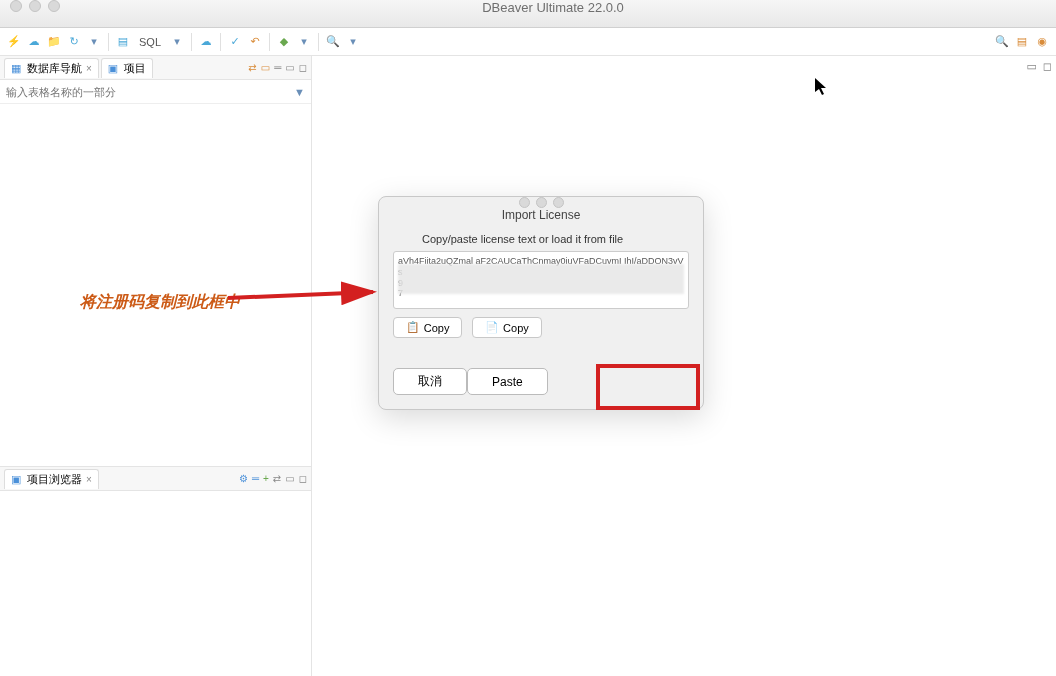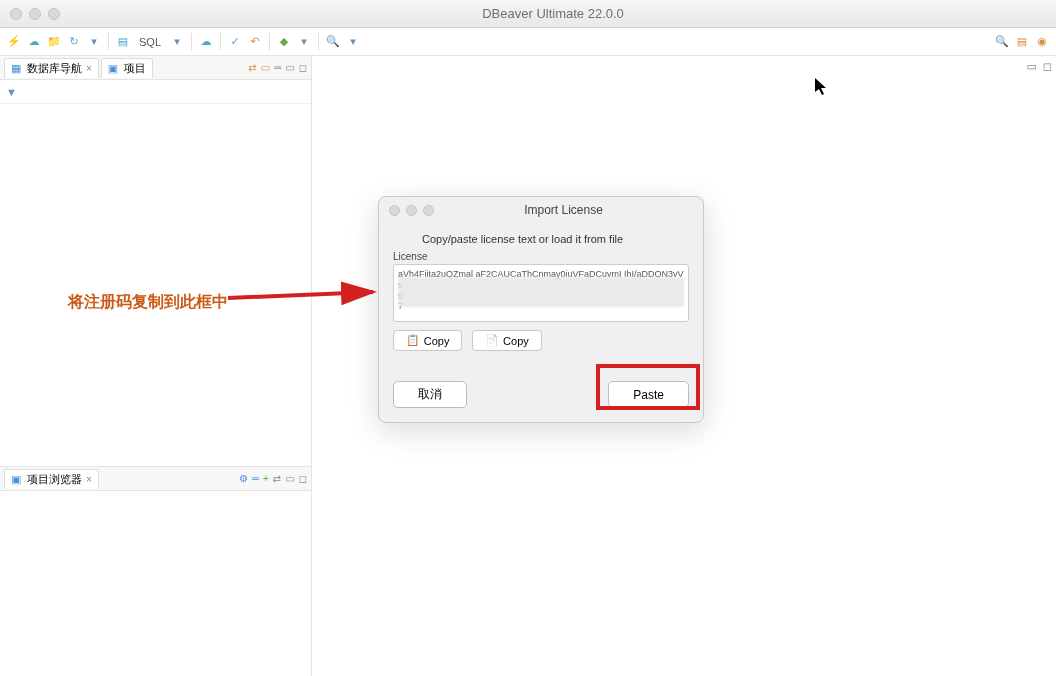--- a/index.html
+++ b/index.html
@@ -1,19 +1,19 @@
 <!DOCTYPE html>
 <html><head>
 <meta charset="utf-8">
 <style>
 * { box-sizing: border-box; margin: 0; padding: 0; font-family: -apple-system, BlinkMacSystemFont, "Segoe UI", sans-serif; }
 body { width: 1056px; height: 676px; background: #f0f0f0; position: relative; overflow: hidden; }
 
 
-.titlebar { height: 28px; background: linear-gradient(#f6f6f6, #e8e8e8); display: flex; align-items: center; padding: 0 10px; border-bottom: 1px solid #d0d0d0; }
+.titlebar { height: 28px; background: linear-gradient(#f6f6f6, #e8e8e8); display: flex; padding: 0 10px; border-bottom: 1px solid #d0d0d0; }
 .traffic { display: flex; gap: 7px; }
 .tl { width: 12px; height: 12px; border-radius: 50%; background: #d9d9d9; border: 1px solid #c4c4c4; }
 .title { flex: 1; text-align: center; font-size: 13px; color: #6f6f6f; font-weight: 500; }
 
 
 .toolbar { height: 28px; background: #fff; border-bottom: 1px solid #e4e4e4; display: flex; align-items: center; padding: 0 6px; gap: 4px; }
 .tb { width: 16px; height: 16px; display: inline-flex; align-items: center; justify-content: center; font-size: 11px; color: #6a8fb8; cursor: pointer; }
 .tb.blue { color: #4aa8d8; }
 .tb.orange { color: #d98c3a; }
 .tb.green { color: #6aa84f; }
@@ -40,38 +40,38 @@
 .filter .funnel { font-size: 11px; color: #6a8fb8; }
 
 
 .tree { flex: 1; background: #fff; }
 
 
 .bottom-panel { height: 210px; border-top: 1px solid #e4e4e4; display: flex; flex-direction: column; }
 
 
 .dialog { position: absolute; left: 378px; top: 196px; width: 326px; background: #f0f0f0; border: 1px solid #c8c8c8; border-radius: 8px; box-shadow: 0 8px 30px rgba(0,0,0,0.15); }
-.dlg-title { height: 26px; display: flex; align-items: center; padding: 0 10px; }
+.dlg-title { height: 26px; display: flex; align-items: center; padding: 0 10px; flex-direction: column; }
 .dlg-traffic { display: flex; gap: 6px; }
 .dlg-traffic .tl { width: 11px; height: 11px; }
 .dlg-title-text { flex: 1; text-align: center; font-size: 12px; color: #444; font-weight: 500; }
 .dlg-body { padding: 10px 14px 14px; }
 .dlg-instr { font-size: 11px; color: #333; margin-bottom: 6px; margin-left: 29px; }
 .dlg-label { font-size: 10px; color: #444; margin-bottom: 2px; }
 .license-box { width: 100%; height: 58px; background: #fff; border: 1px solid #ccc; border-radius: 3px; font-size: 9px; padding: 4px; font-family: monospace; color: #555; overflow: hidden; position: relative; }
 .license-box .line { white-space: nowrap; overflow: hidden; line-height: 1.2; }
 .blur-mid { position: absolute; top: 12px; left: 4px; right: 4px; height: 30px; background: rgba(230,230,230,0.85); filter: blur(1px); }
 .dlg-btns { margin-top: 8px; display: flex; gap: 10px; }
 .btn { background: #fff; border: 1px solid #c8c8c8; border-radius: 4px; padding: 3px 12px; font-size: 11px; display: flex; align-items: center; gap: 4px; cursor: pointer; }
-.dlg-footer { display: flex; justify-content: space-between; gap: 10px; margin-top: 30px; }
+.dlg-footer { display: flex; justify-content: flex-start; margin-top: 30px; }
 .btn-lg { background: #fff; border: 1px solid #bbb; border-radius: 5px; padding: 4px 24px; font-size: 12px; cursor: pointer; }
 .highlight-box { position: absolute; border: 4px solid #d32020; pointer-events: none; }
 
 
-.annotation { position: absolute; left: 68px; top: 292px; font-size: 16px; font-weight: bold; color: #cc5a16; text-shadow: -1px -1px 0 #fff, 1px -1px 0 #fff, -1px 1px 0 #fff, 1px 1px 0 #fff; }
+.annotation { position: absolute; left: 80px; top: 292px; font-size: 16px; font-weight: bold; color: #cc5a16; text-shadow: -1px -1px 0 #fff, 1px -1px 0 #fff, -1px 1px 0 #fff, 1px 1px 0 #fff; font-style: italic; }
 .arrow { position: absolute; left: 228px; top: 278px; }
 .cursor { position: absolute; left: 815px; top: 78px; font-size: 14px; color: #000; pointer-events: none; }
 
 
 .right-ctrl { position: absolute; right: 4px; top: 4px; display: flex; gap: 6px; font-size: 11px; color: #888; }
 </style>
 </head>
 <body>
 
 <div class="titlebar">
@@ -126,20 +126,21 @@
       <div class="panel-ctrl">
         <span style="color:#d98c3a;">⇄</span>
         <span style="color:#d98c3a;">▭</span>
         <span>═</span>
         <span>▭</span>
         <span>◻</span>
       </div>
     </div>
 
     <div class="filter">
+      <input type="text" placeholder="输入表格名称的一部分" style="">
       <span class="funnel">▼</span>
     </div>
 
     <div class="tree"></div>
 
     <div class="bottom-panel">
       <div class="panel-tabs">
         <div class="ptab">
           <span class="ico" style="color:#4a90d9;">▣</span>
           <span>项目浏览器</span>
@@ -170,21 +171,20 @@
   <div class="dlg-title">
     <div class="dlg-traffic">
       <div class="tl"></div>
       <div class="tl"></div>
       <div class="tl"></div>
     </div>
     <div class="dlg-title-text">Import License</div>
   </div>
   <div class="dlg-body">
     <div class="dlg-instr">Copy/paste license text or load it from file</div>
-    <div class="dlg-label">License</div>
     <div class="license-box">
       <div class="line">aVh4Fiita2uQZmal aF2CAUCaThCnmay0iuVFaDCuvmI IhI/aDDON3vVCUI</div>
       <div class="line">s</div>
       <div class="line">9</div>
       <div class="line">7</div>
       <div class="blur-mid"></div>
     </div>
     <div class="dlg-btns">
       <button class="btn">
         <span style="color:#d98c3a;">📋</span>

